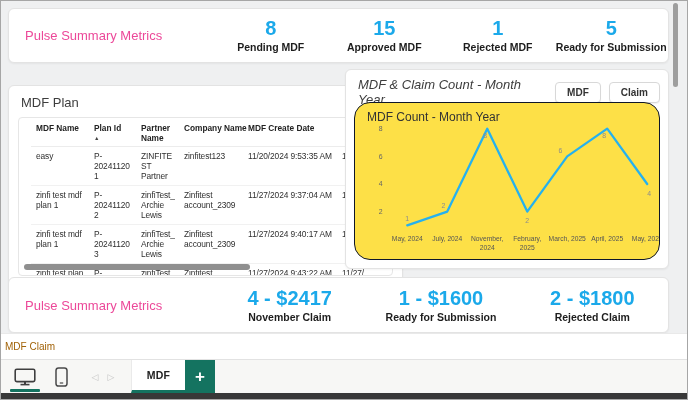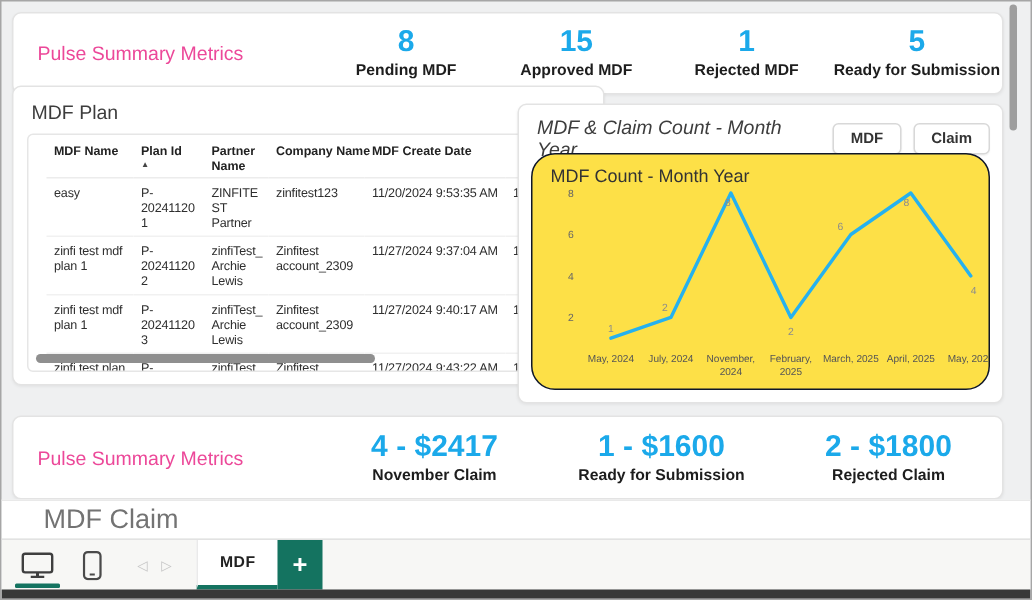--- a/index.html
+++ b/index.html
@@ -12,21 +12,21 @@
   
   #top-card { left:7px; top:7px; width:661px; height:55px; display:flex; align-items:center; }
   #bottom-card { left:7px; top:276px; width:661px; height:56px; display:flex; align-items:center; }
   .card-title { flex:0 0 205px; padding-left:16px; font-size:13px; color:#ec4899; }
   .metrics-row { flex:1; display:flex; align-items:center; }
   .metric { flex:1; text-align:center; }
   .metric-value { display:block; font-size:20px; font-weight:600; color:#1ba9ea; line-height:1.05; }
   .metric-label { display:block; font-size:10.5px; font-weight:700; color:#1d1d1d; margin-top:2px; }
 
   
-  #plan-panel { left:7px; top:56px; width:395px; height:200px; }
+  #plan-panel { left:7px; top:84px; width:395px; height:200px; }
   .panel-title { font-size:13px; color:#3d3d3d; padding:9px 12px 4px 12px; }
   #plan-table-card { position:absolute; left:9px; top:31px; right:9px; bottom:8px; border:1px solid #e6e6e6; border-radius:4px; background:#fff; overflow:hidden; }
   table { border-collapse:collapse; table-layout:fixed; width:336px; color:#2f2f2f;margin-left:12px; }
   th { text-align:left; font-weight:700; font-size:8.3px; padding:5px 2px 3px 5px; vertical-align:top; white-space:nowrap; border-bottom:1px solid #ececec; color:#222; }
   th.wrap { white-space:normal; }
   td { font-size:8.4px; padding:4px 2px 4px 5px; vertical-align:top; border-top:1px solid #f1f1f1; word-break:break-word; letter-spacing:-0.1px; }
   td.nowrap { white-space:nowrap; }
   tr:first-child td { border-top:none; }
   .sort-arrow { display:block; font-size:5.5px; color:#444; margin-top:2px; }
   .vscroll { position:absolute; right:2px; top:4px; width:5px; height:30px; background:#5f5f5f; border-radius:2px; }
@@ -36,21 +36,21 @@
   #chart-panel { left:344px; top:68px; width:324px; height:200px; }
   #chart-panel .panel-head { display:flex; align-items:center; padding:7px 8px 0 12px; }
   #chart-panel .panel-head .ptitle { flex:1; font-size:13px; color:#3d3d3d;font-style:italic; }
   .chip-btn { font-size:10px; font-weight:700; color:#333; background:#fff; border:1px solid #d8d8d8; border-radius:4px; padding:4px 11px; margin-left:8px; box-shadow:0 1px 1px rgba(0,0,0,.05); cursor:pointer; }
   #chart-card { position:absolute; left:8px; top:32px; right:8px; bottom:8px; border:1px solid #0f172a; border-radius:16px; background:#fde047; overflow:hidden; }
   #chart-title { position:absolute; left:12px; top:7px; font-size:12px; color:#333; }
   #mdf-chart { position:absolute; left:0; top:0; width:100%; height:100%; overflow:visible; }
 
   
   #claim-section { position:absolute; left:0; top:332px; width:100%; height:26px; background:#fff; border-top:1px solid #e9e9e9; display:flex; align-items:center; }
-  #claim-section .sec-title { font-size:18px; color:#737373; padding-left:28px; }
+  #claim-section .sec-title { font-size:10px; color:#a16207; padding-left:4px; }
 
   
   #toolbar { position:absolute; left:0; top:358px; width:100%; height:34px; background:#f7f7f5; border-top:1px solid #e2e2e2; display:flex; align-items:stretch; }
   .tb-icon-wrap { position:relative; width:36px; display:flex; align-items:center; justify-content:center; cursor:pointer; }
   .active-underline { position:absolute; left:3px; bottom:1px; width:30px; height:3px; background:#147360; border-radius:1px; }
   .chev { width:16px; display:flex; align-items:center; justify-content:center; font-size:9px; color:#c6c6c6; cursor:pointer; }
   .tab { margin-left:12px; width:54px; background:#fff; border-left:1px solid #eaeaea; border-bottom:3px solid #147360; display:flex; align-items:center; justify-content:center; font-size:10.5px; font-weight:700; color:#222; letter-spacing:.3px; cursor:pointer; }
   .add-tile { width:30px; background:#147360; color:#fff; font-size:17px; font-weight:700; display:flex; align-items:center; justify-content:center; cursor:pointer; }
 
   #bottom-bar { position:absolute; left:0; top:392px; width:100%; height:8px; background:#383838; }

